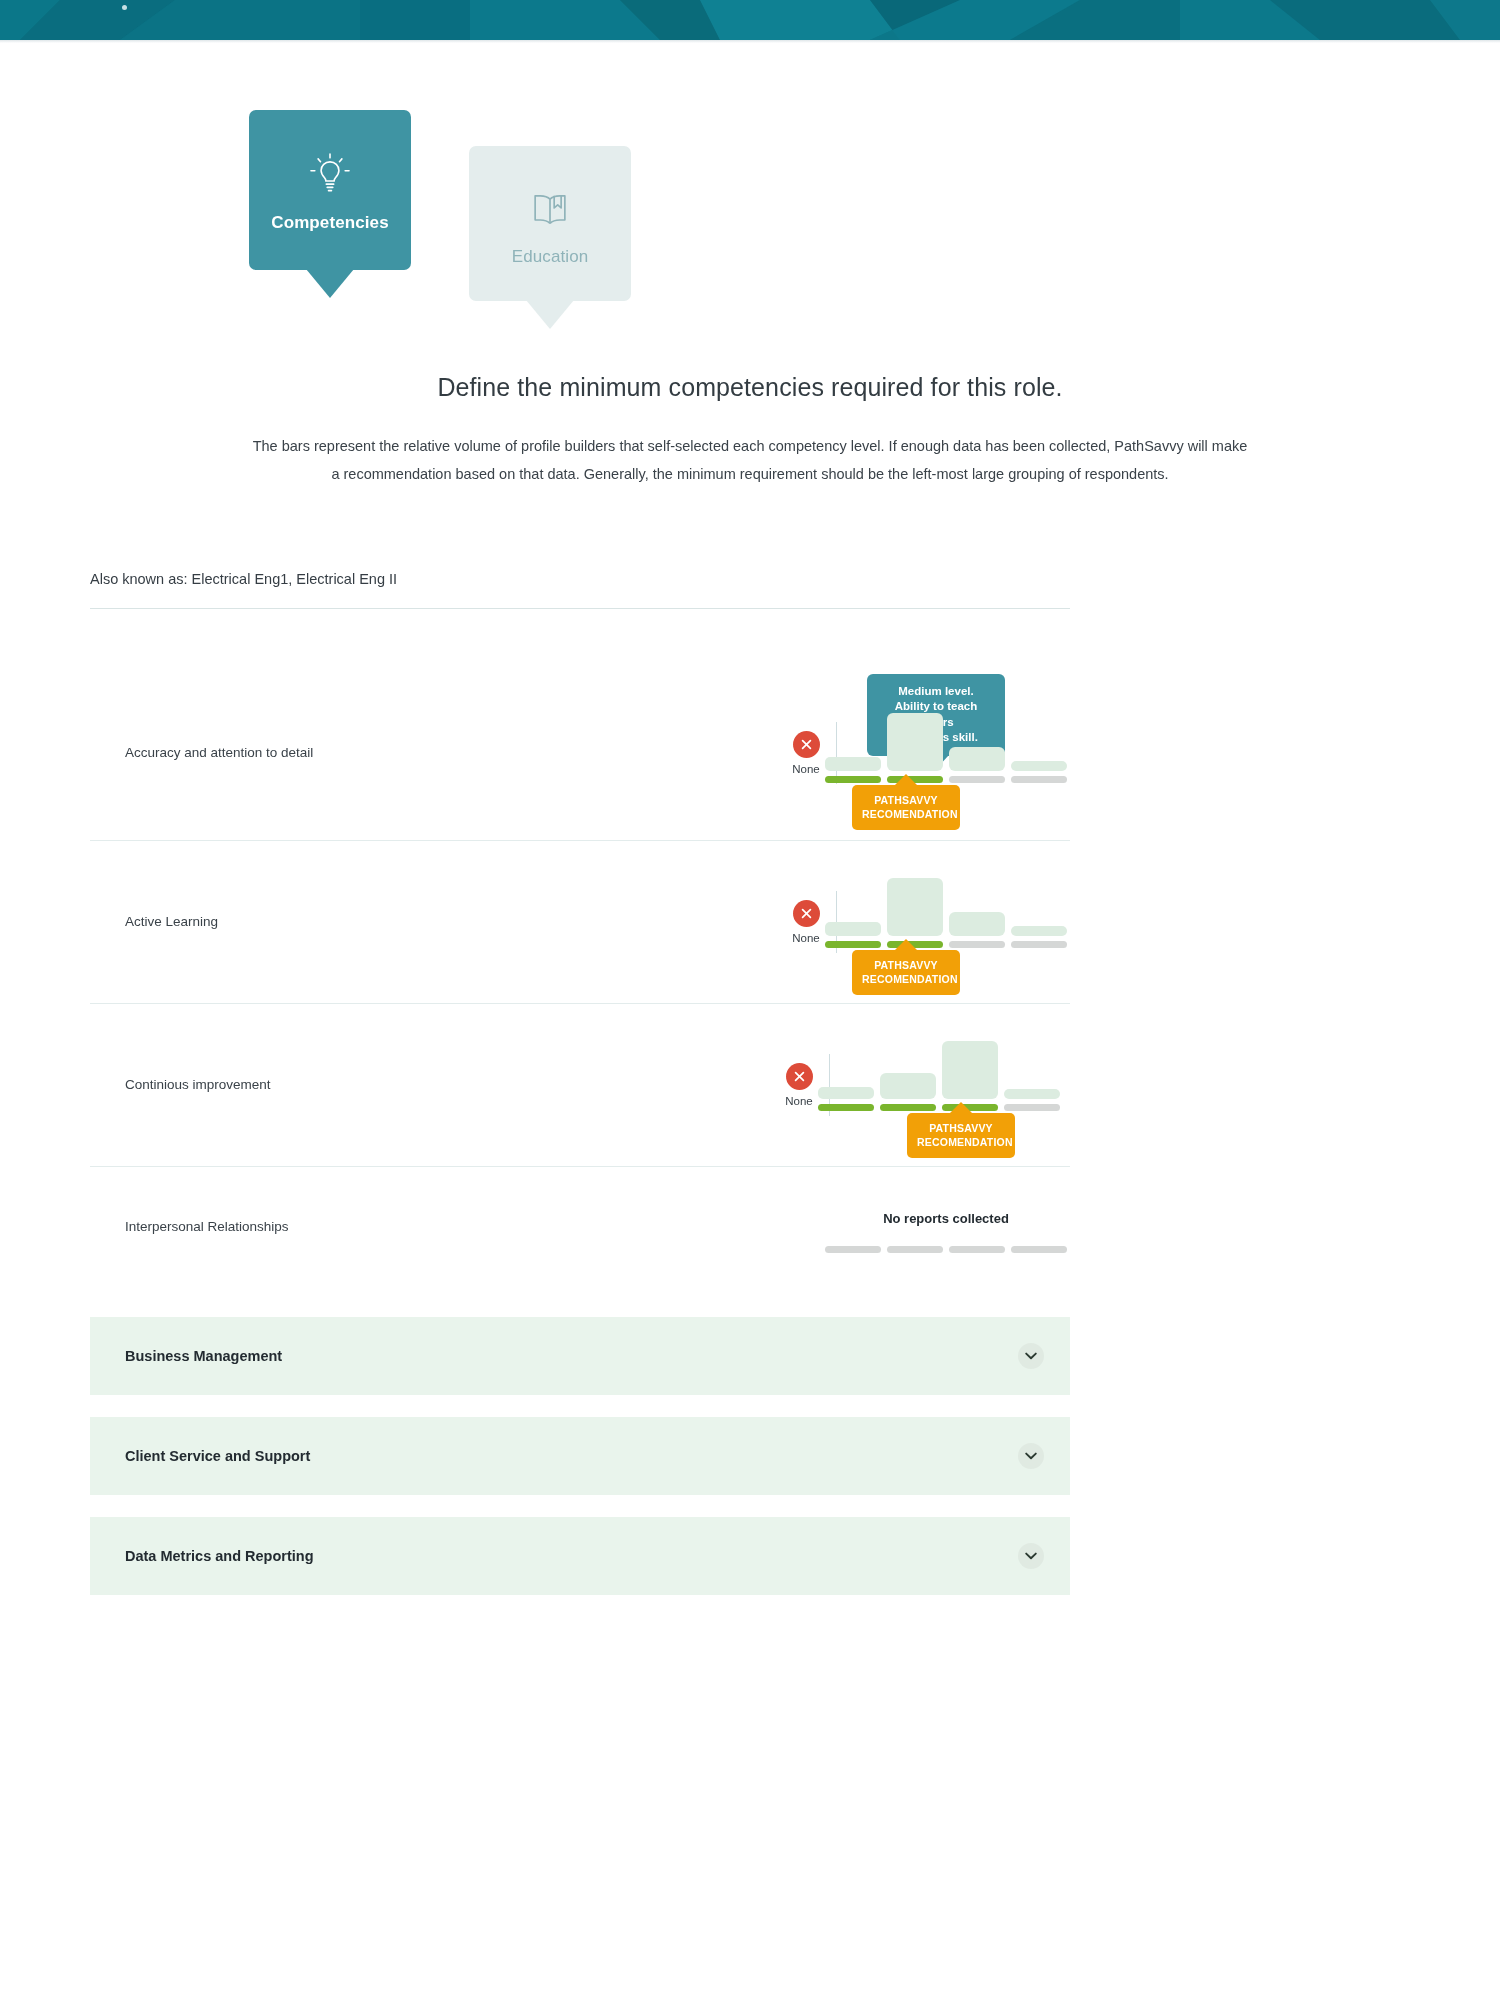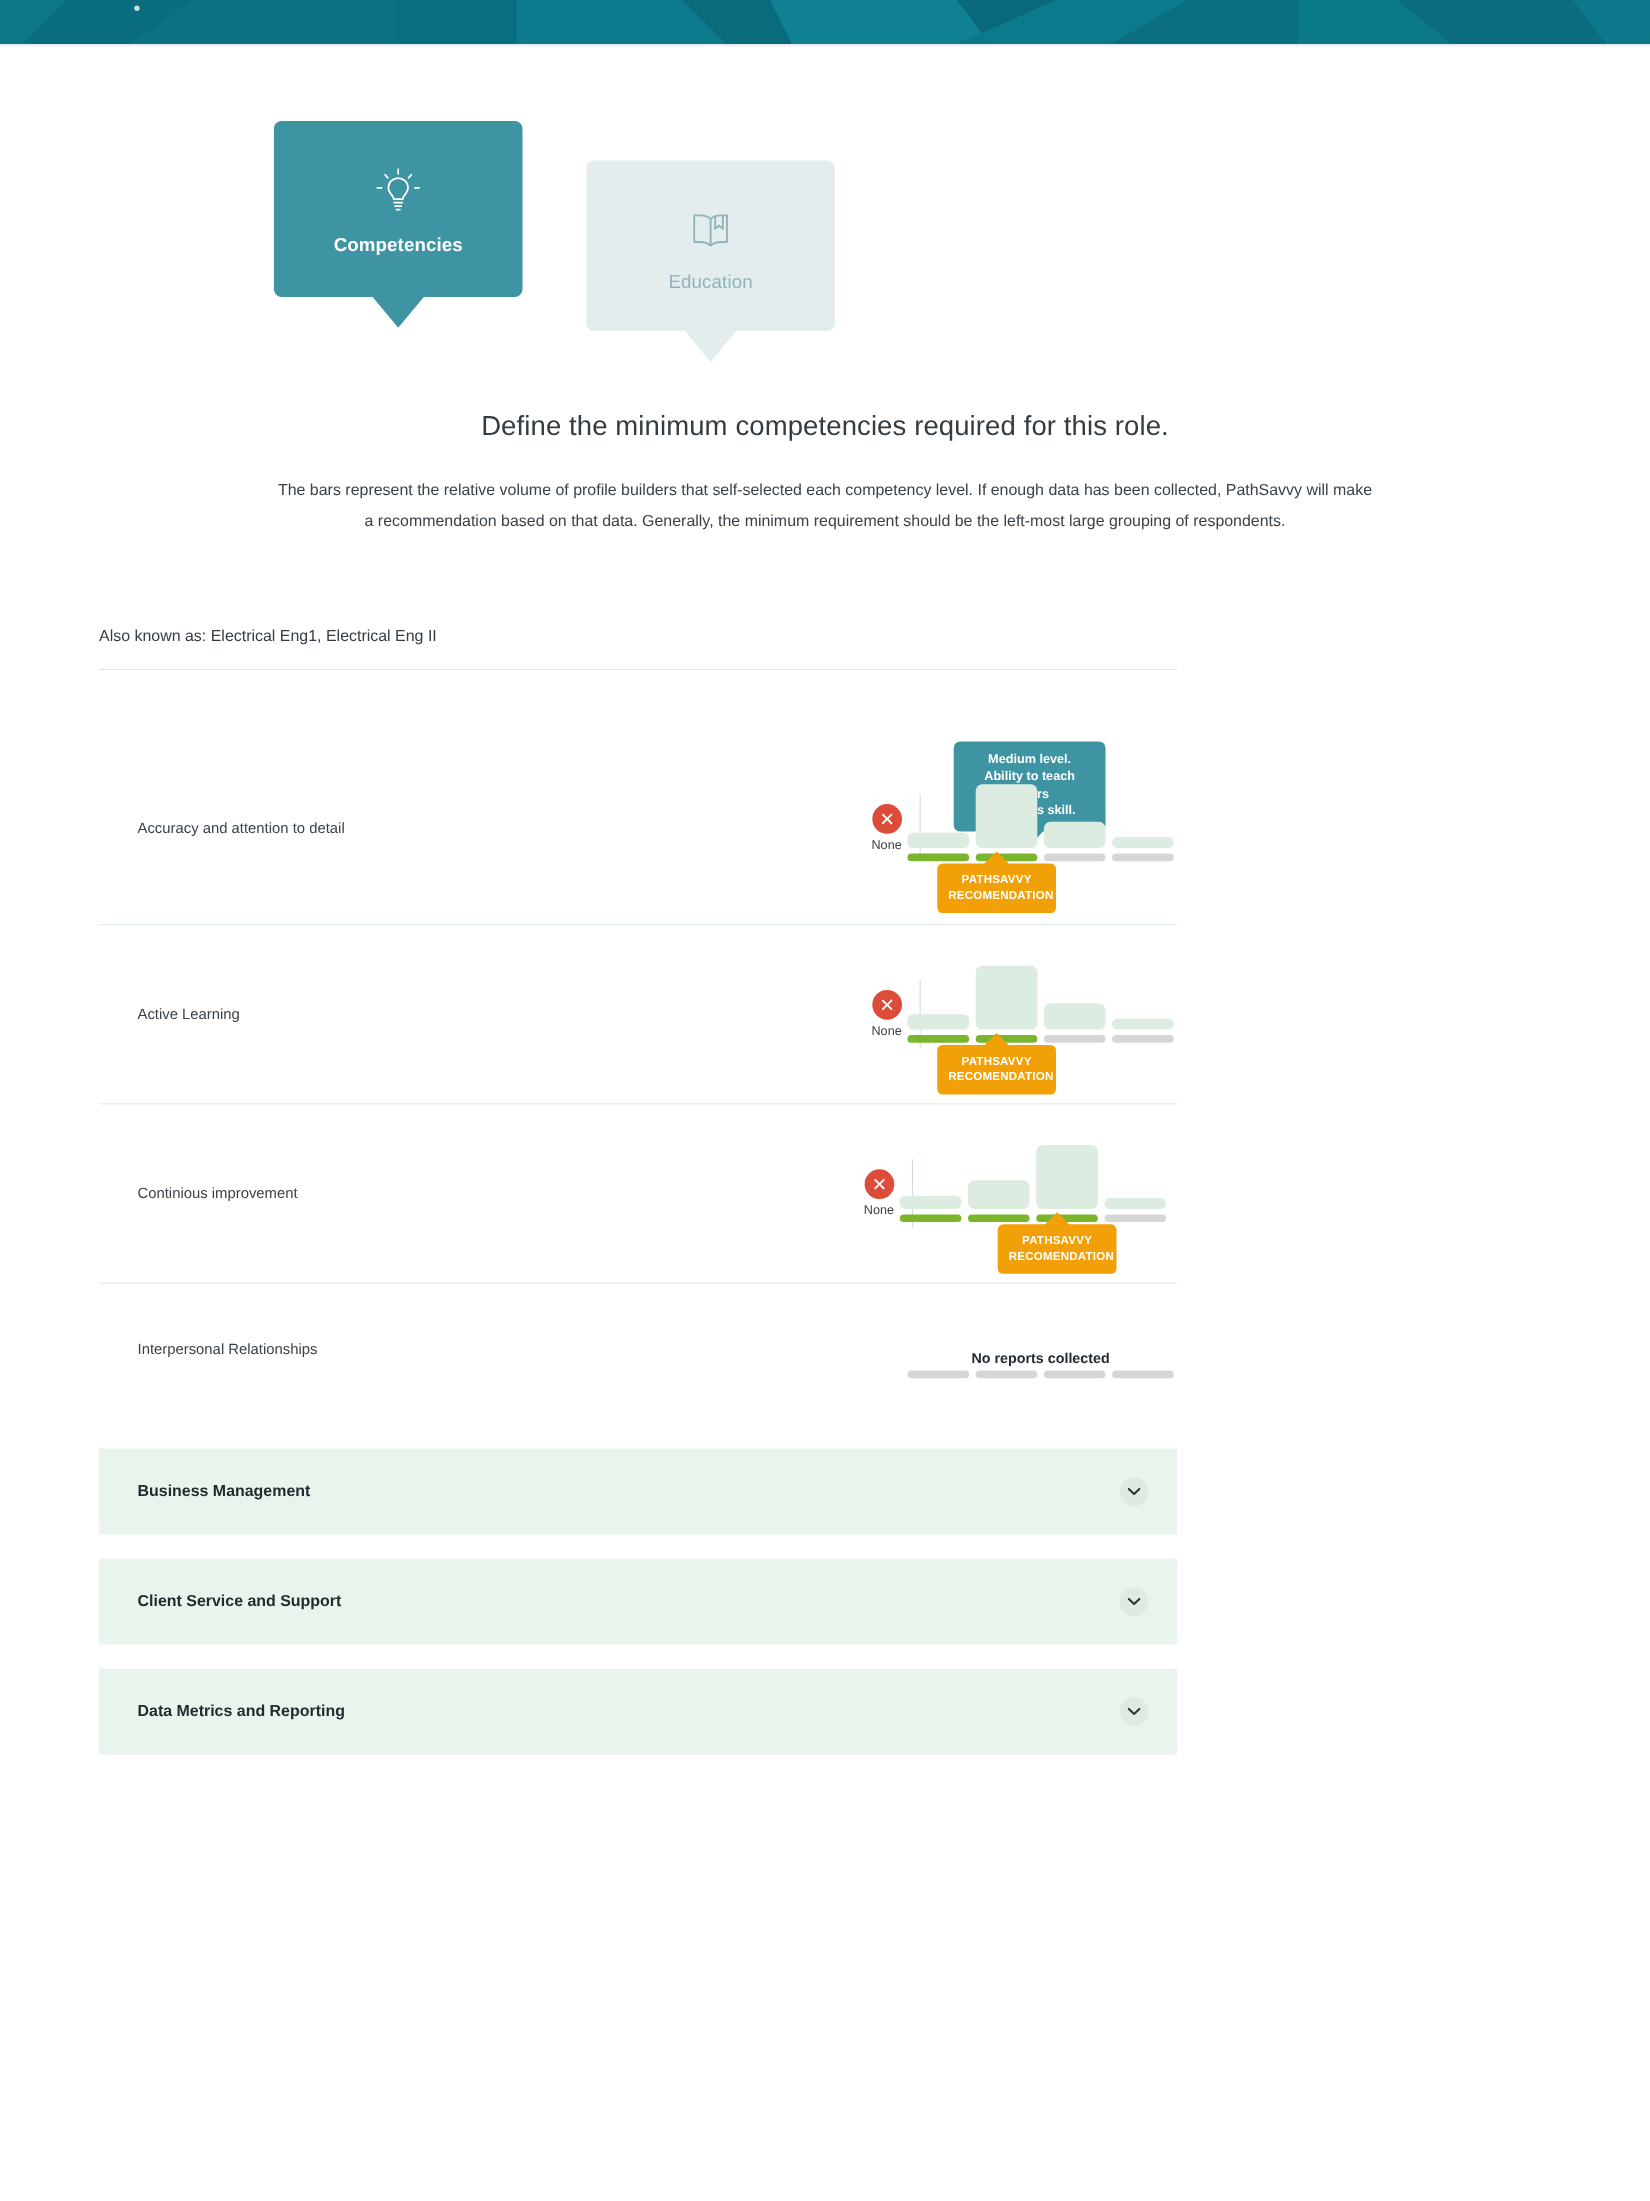--- a/index.html
+++ b/index.html
@@ -37,21 +37,21 @@
   
   .tabs {
     display:flex;
     gap:58px;
     padding-left:249px;
     margin-top:78px;
     align-items:flex-start;
   }
   .tab { position:relative;margin-top:28px; }
   .tab-card {
-    width:226px; height:155px;
+    width:162px; height:155px;
     border-radius:7px;
     display:flex; flex-direction:column;
     align-items:center; justify-content:center;
     gap:14px;
     cursor:pointer;
   }
   .tab-card .ico { width:56px; height:52px; display:block; }
   .tab-label { font-size:17px; letter-spacing:.1px; }
 
   .tab.active .tab-card { background:#3f94a3; }
@@ -431,21 +431,21 @@
             <div>PATHSAVVY</div>
             <div>RECOMENDATION</div>
           </div>
         </div>
       </div>
 
       <div class="row" style="height:120px; border-bottom:none;">
         <div class="name">Interpersonal Relationships</div>
 
         <div class="chart" style="height:120px;">
-          <div class="noreports" style="bottom:45px;">No reports collected</div>
+          <div class="noreports" style="bottom:61px;">No reports collected</div>
           <div class="levels" style="left:75px; bottom:34px; height:auto;">
             <div class="lvl">
               <div class="base"></div>
             </div>
             <div class="lvl">
               <div class="base"></div>
             </div>
             <div class="lvl">
               <div class="base"></div>
             </div>

